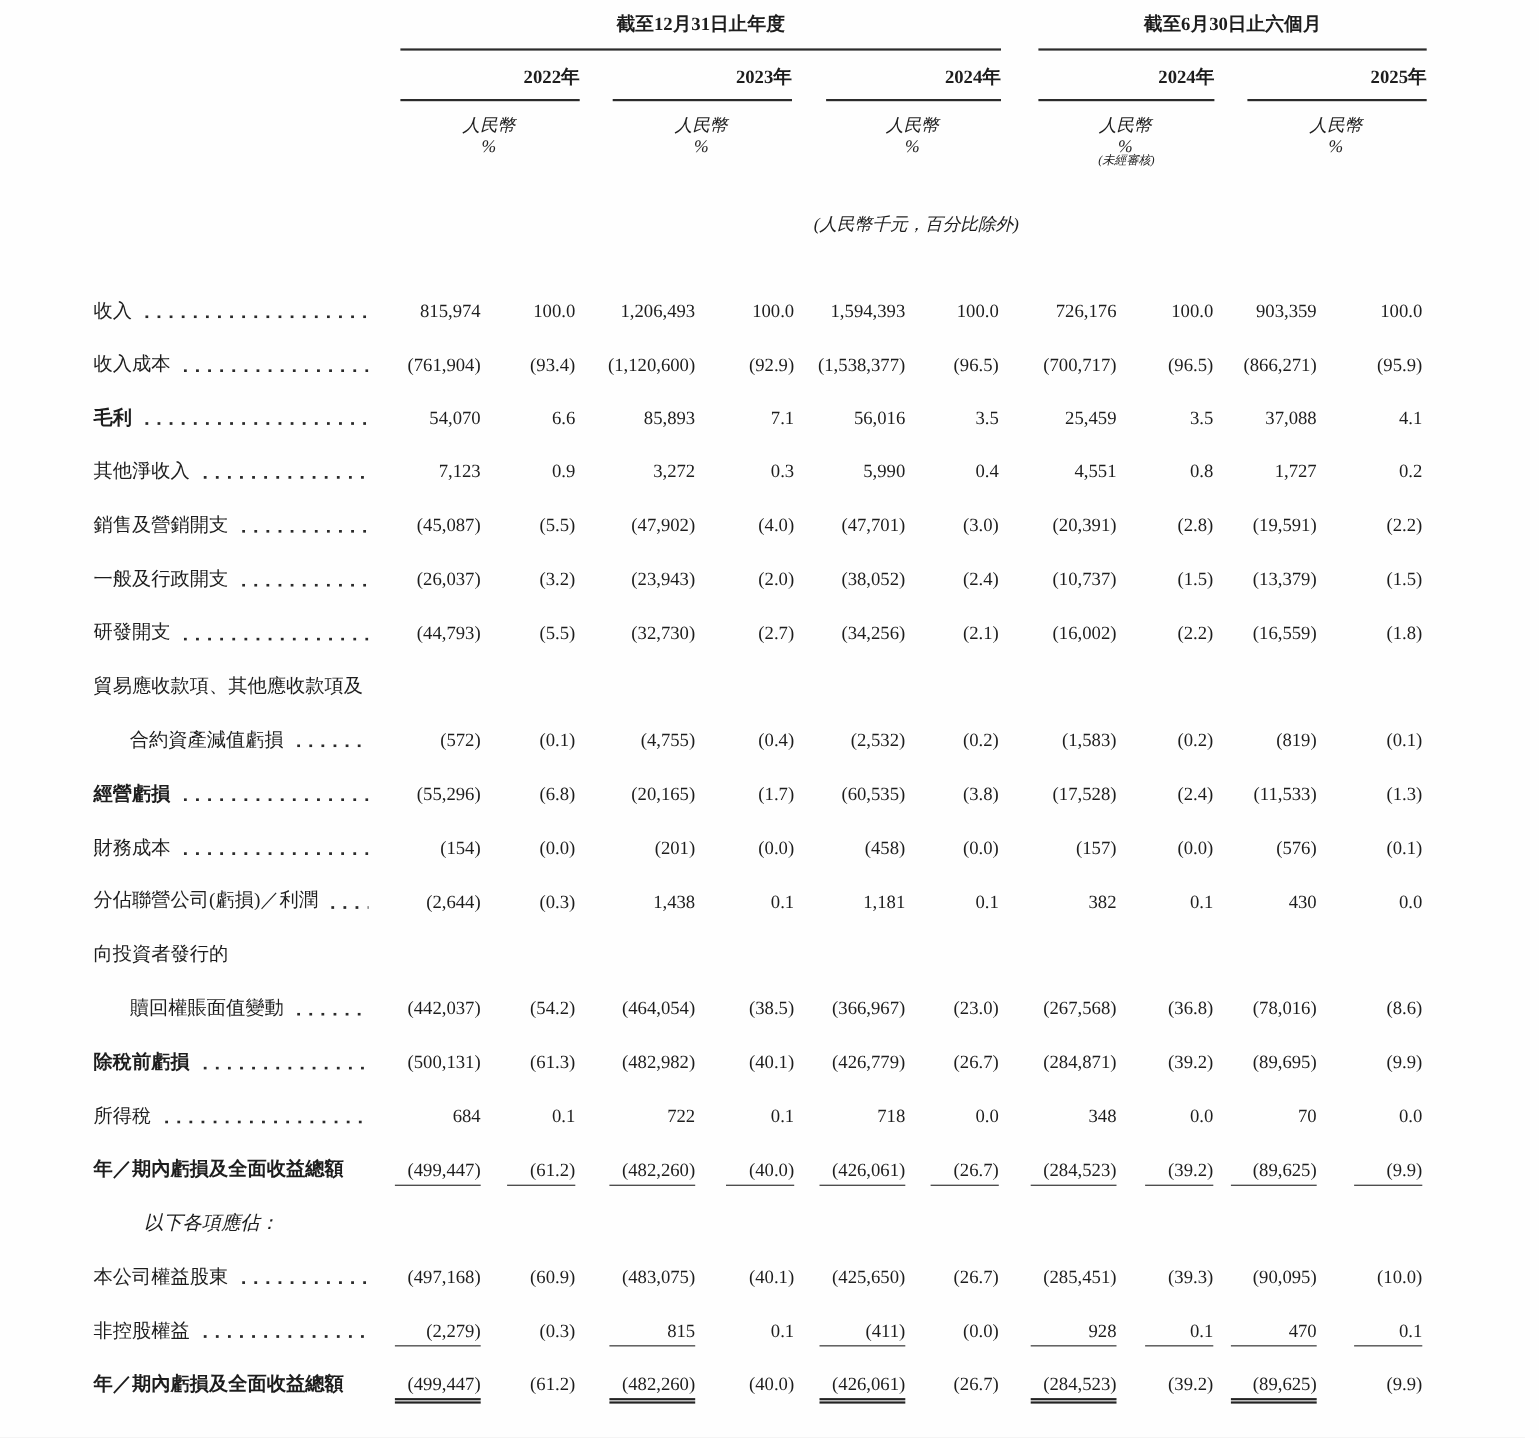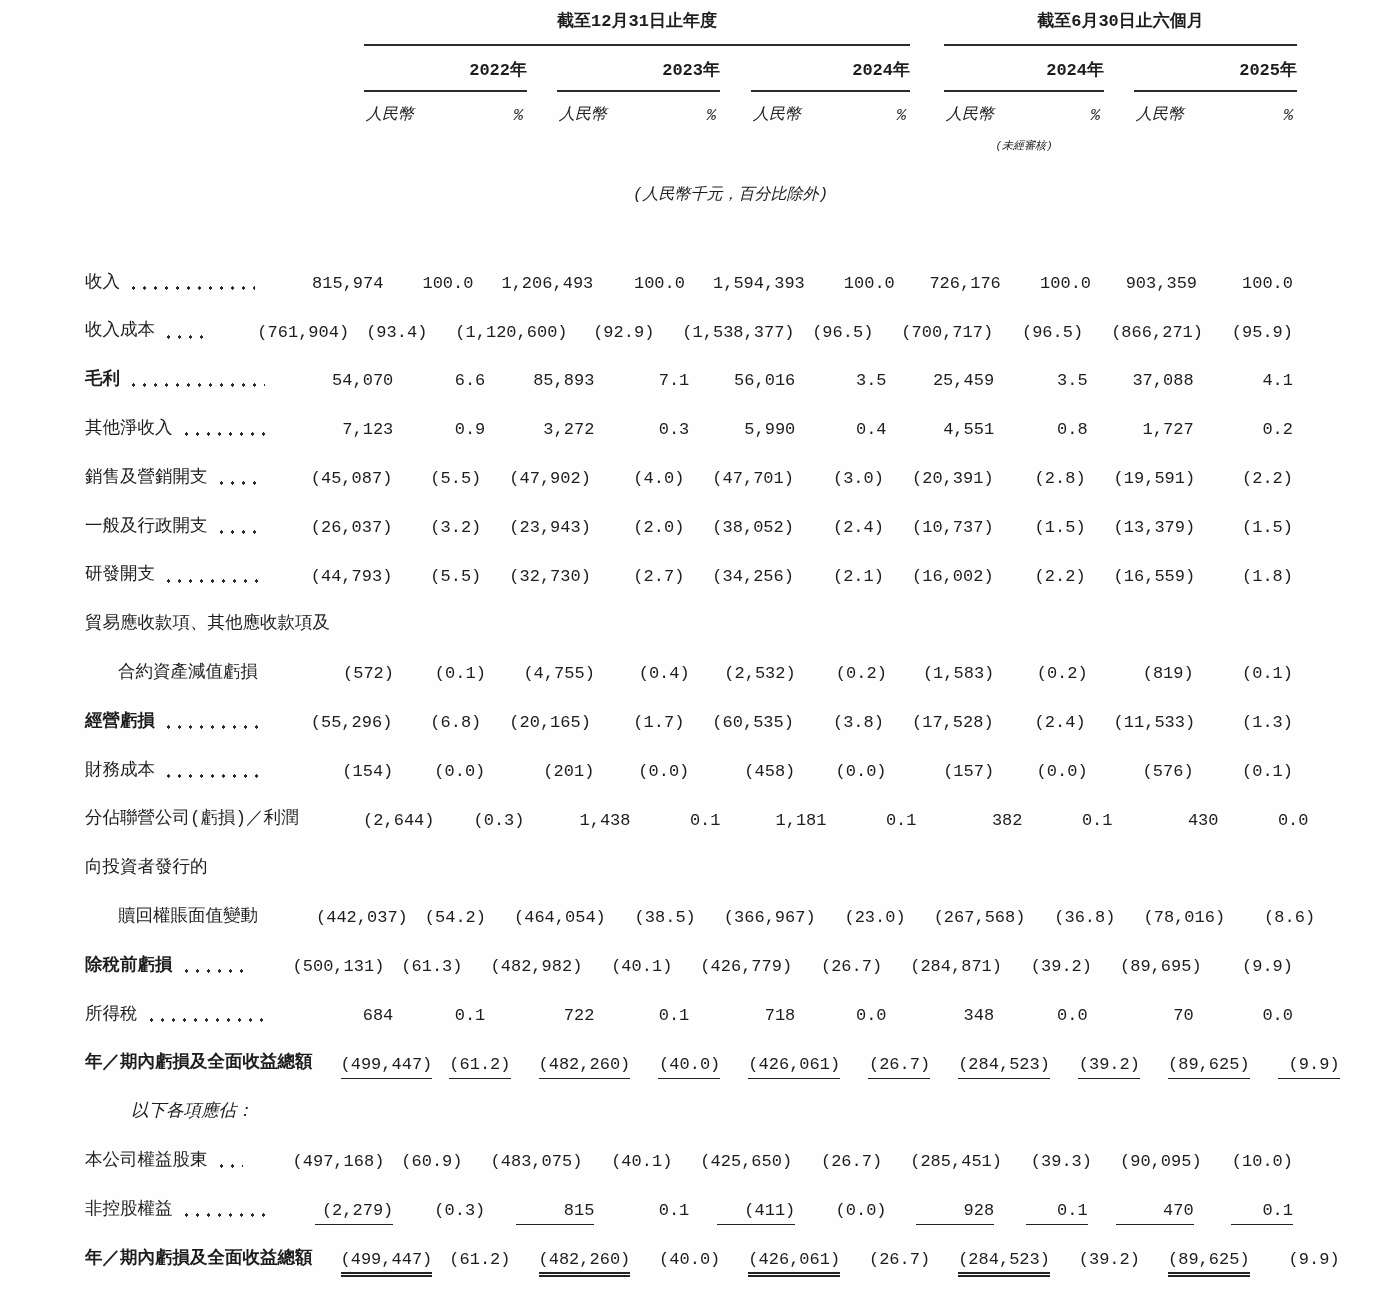--- a/index.html
+++ b/index.html
@@ -1,43 +1,43 @@
 <!DOCTYPE html>
 <html><head>
 <meta charset="utf-8">
 <style>
   html,body{margin:0;padding:0;background:#e8e8e8;}
   .page{
     position:relative;width:1399px;height:1307px;background:#fefefe;
-    font-family:Liberation Mono, monospace;color:#1d1d1d;
+    font-family:Liberation Serif, serif;color:#1d1d1d;
     overflow:hidden;margin:0 auto;
   }
   
   .thead{position:absolute;top:0;left:0;width:100%;height:240px;}
   .ph{position:absolute;top:12px;text-align:center;font-weight:700;font-size:17px;line-height:1.2;}
   .ph1{left:364px;width:546px;}
   .ph2{left:944px;width:353px;}
   .prule{position:absolute;top:44px;height:2px;background:#2b2b2b;}
   .prule1{left:364px;width:546px;}
   .prule2{left:944px;width:353px;}
   .ygroup{position:absolute;top:58px;}
   .g0{left:364px;width:163px;} .g1{left:557px;width:163px;}
   .g2{left:751px;width:159px;} .g3{left:944px;width:160px;}
   .g4{left:1134px;width:163px;}
   .ylabel{text-align:right;font-weight:700;font-size:17px;}
   .yrule{margin-top:9px;height:2px;background:#2b2b2b;}
-  .ysub{display:flex;justify-content:space-between;align-items:flex-end;
-        margin-top:12px;padding:0 4px 0 2px;font-style:italic;font-size:16px;}
+  .ysub{display:flex;justify-content:space-between;align-items:center;
+        margin-top:12px;padding:0 4px 0 2px;font-style:italic;font-size:16px;flex-direction:column;}
   .unaudited{position:absolute;top:138px;left:944px;width:160px;text-align:center;
              font-style:italic;font-size:11px;}
-  .units{position:absolute;top:184px;left:633px;width:400px;text-align:left;
+  .units{position:absolute;top:194px;left:633px;width:400px;text-align:center;
          font-style:italic;font-size:16px;}
   
   .tbody{position:absolute;top:243px;left:85px;width:1208px;}
-  .row{display:flex;align-items:flex-end;height:48.8px;gap:28px;}
+  .row{display:flex;align-items:flex-end;height:48.8px;}
   .cell{line-height:1;white-space:nowrap;}
   .col-label{width:272px;text-align:left;display:flex;align-items:flex-end;}
   .col-v0{width:80px;text-align:right;} .col-p0{width:86px;text-align:right;}
   .col-v1{width:109px;text-align:right;} .col-p1{width:90px;text-align:right;}
   .col-v2{width:101px;text-align:right;} .col-p2{width:85px;text-align:right;}
   .col-v3{width:107px;text-align:right;} .col-p3{width:88px;text-align:right;}
   .col-v4{width:94px;text-align:right;} .col-p4{width:96px;text-align:right;}
   .lbl{font-size:17.5px;line-height:1.15;}
   .num{font-size:17px;display:inline-block;text-align:right;}
   .w-v{min-width:78px;} .w-p{min-width:62px;}

